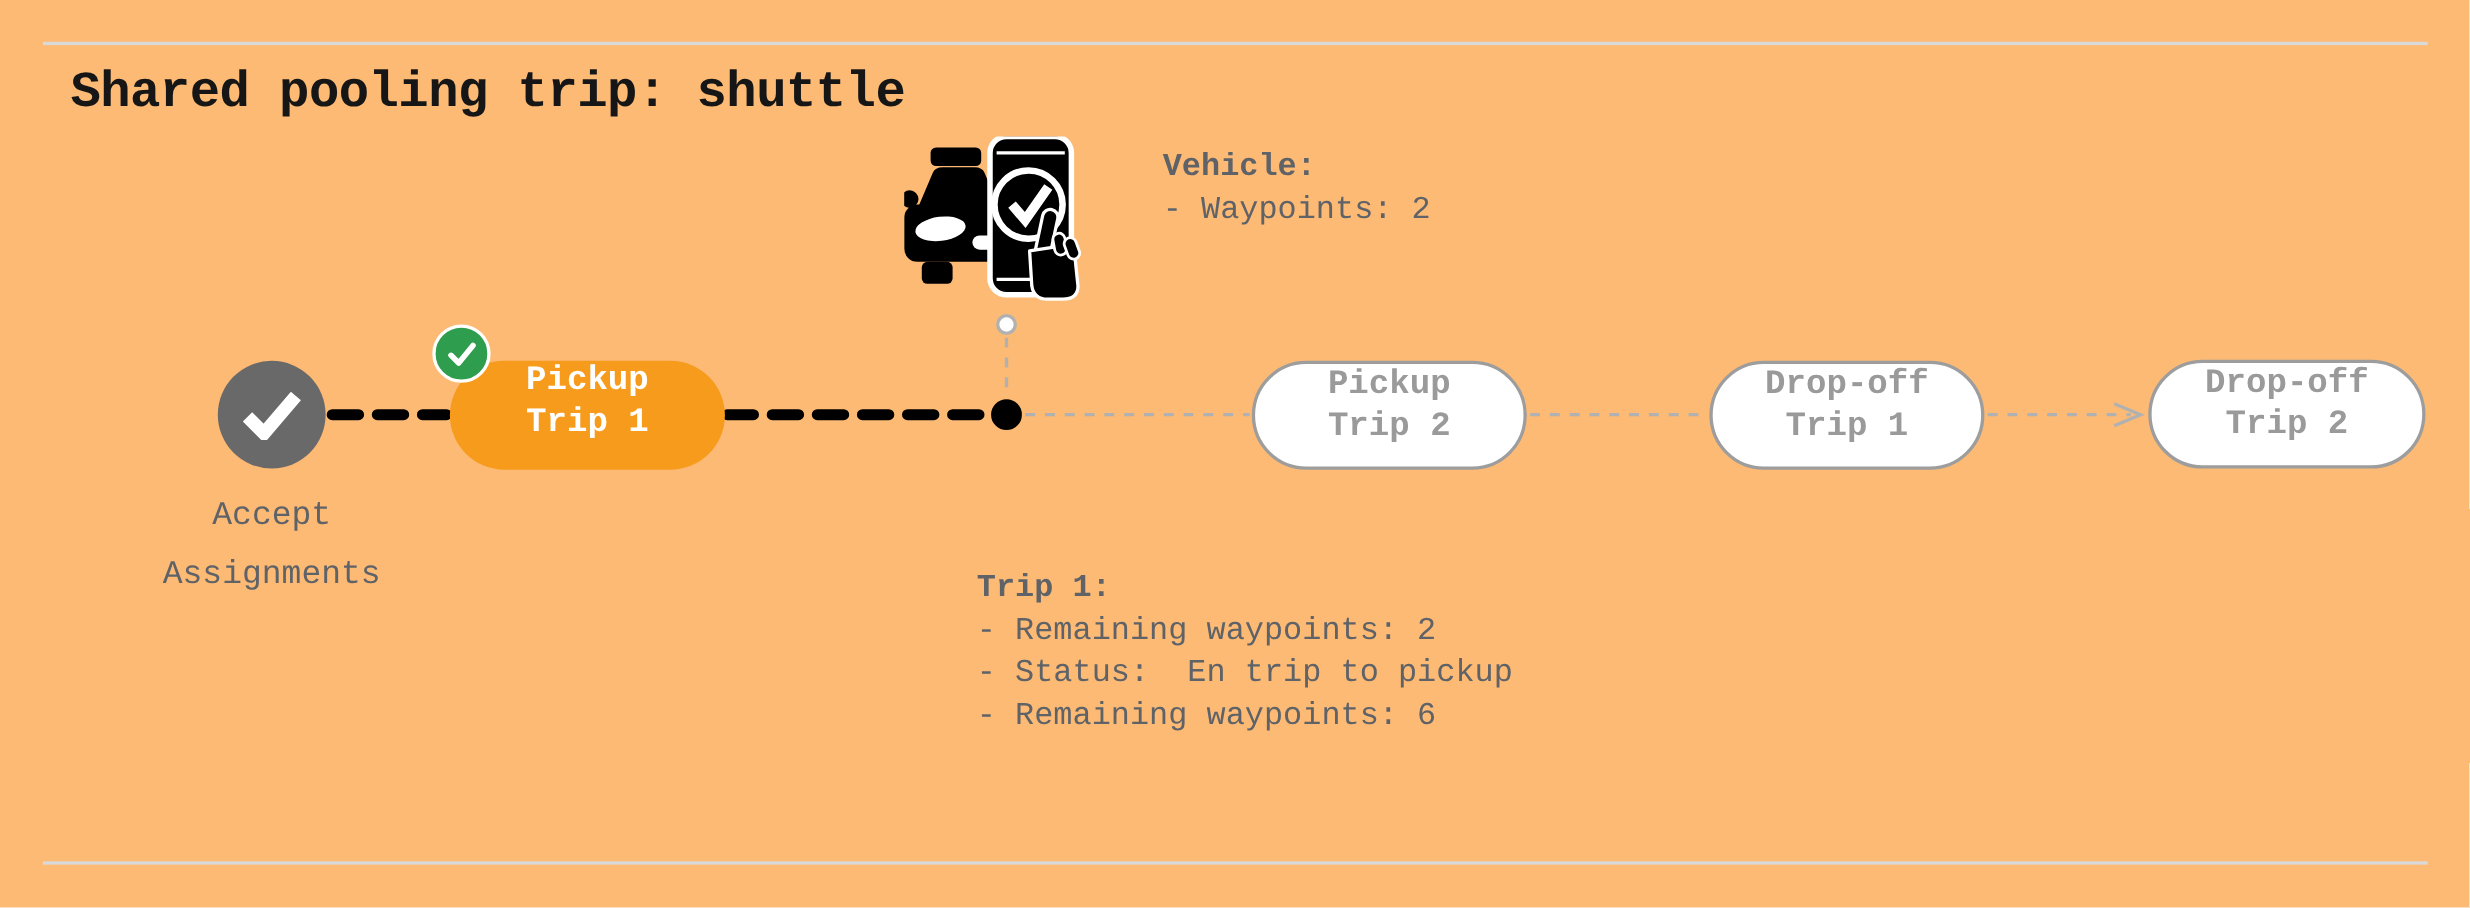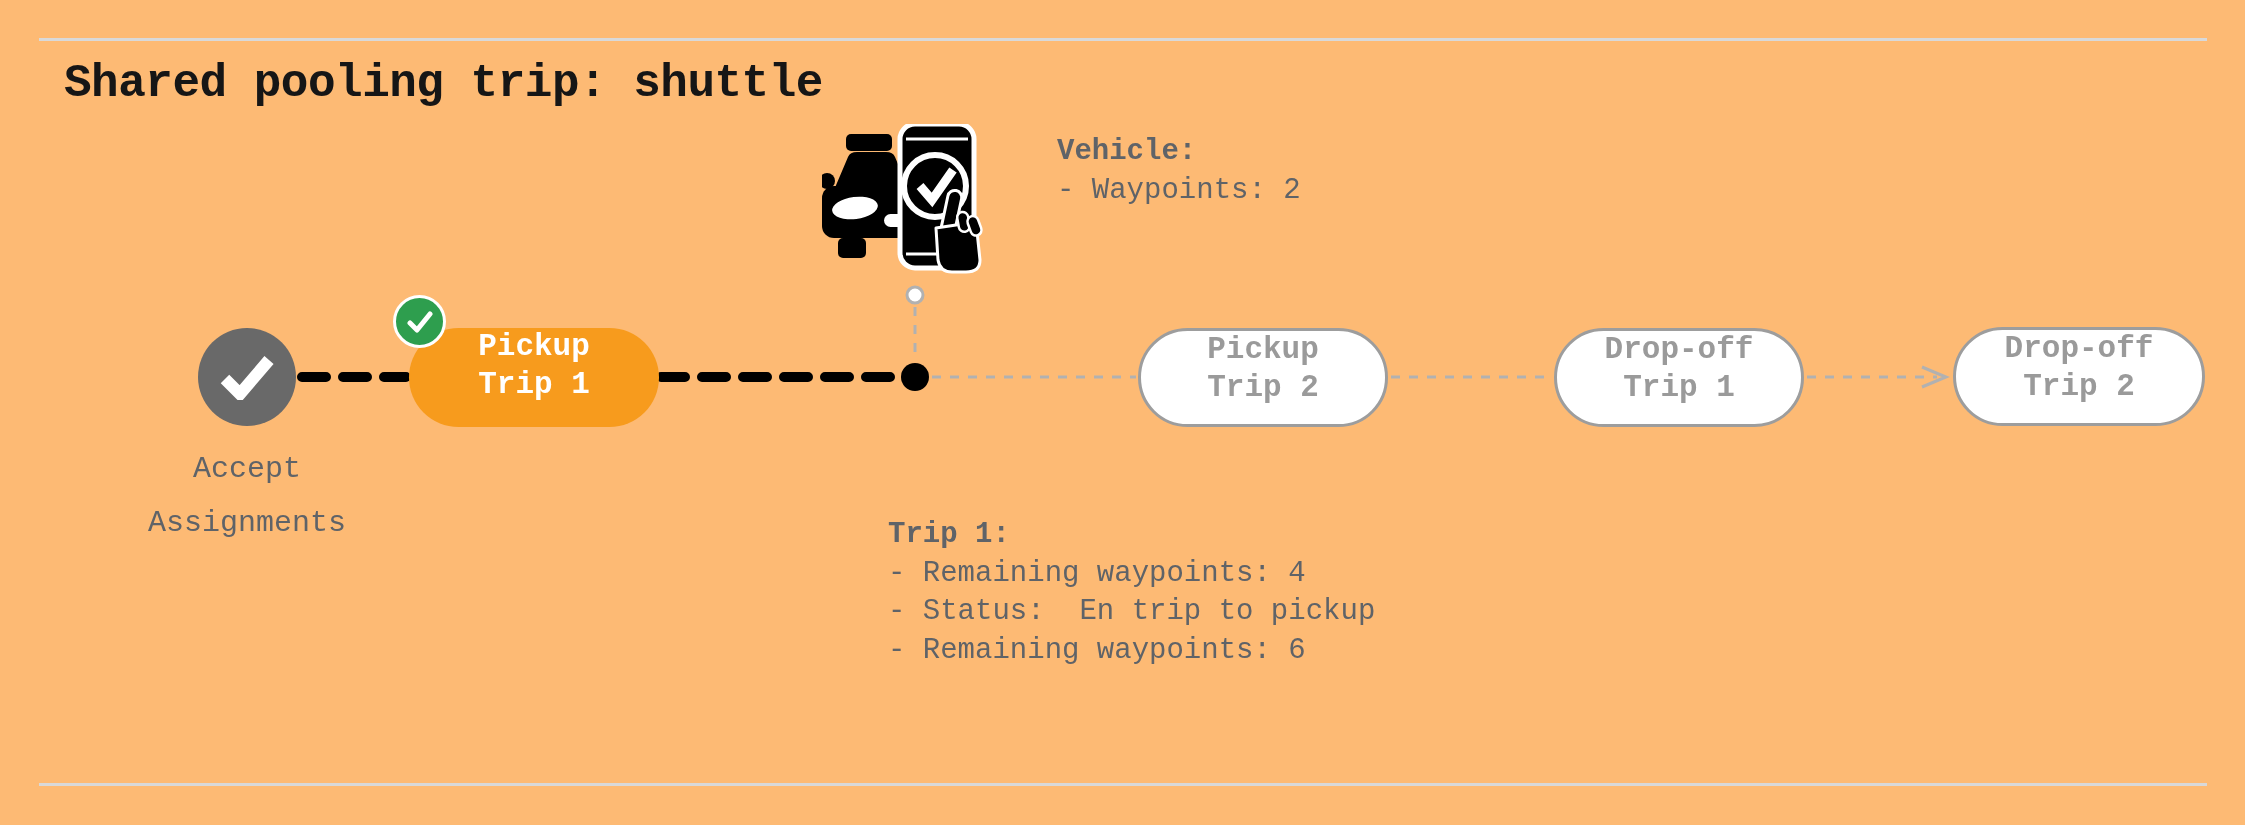--- a/index.html
+++ b/index.html
@@ -124,18 +124,18 @@
     <span>Drop-off</span>
     <span>Trip 1</span>
   </div>
   <div class="pill pending d2">
     <span>Drop-off</span>
     <span>Trip 2</span>
   </div>
 
   <div class="info-block trip-status" style="position:absolute;">
     <div class="bold">Trip 1:</div>
-    <div class="pre">- Remaining waypoints: 4</div>
+    <div class="pre">- Remaining waypoints: 2</div>
     <div class="pre">- Status:  En trip to pickup</div>
     <div class="pre">- Remaining waypoints: 6</div>
   </div>
 
 </div>
 
 </body></html>

